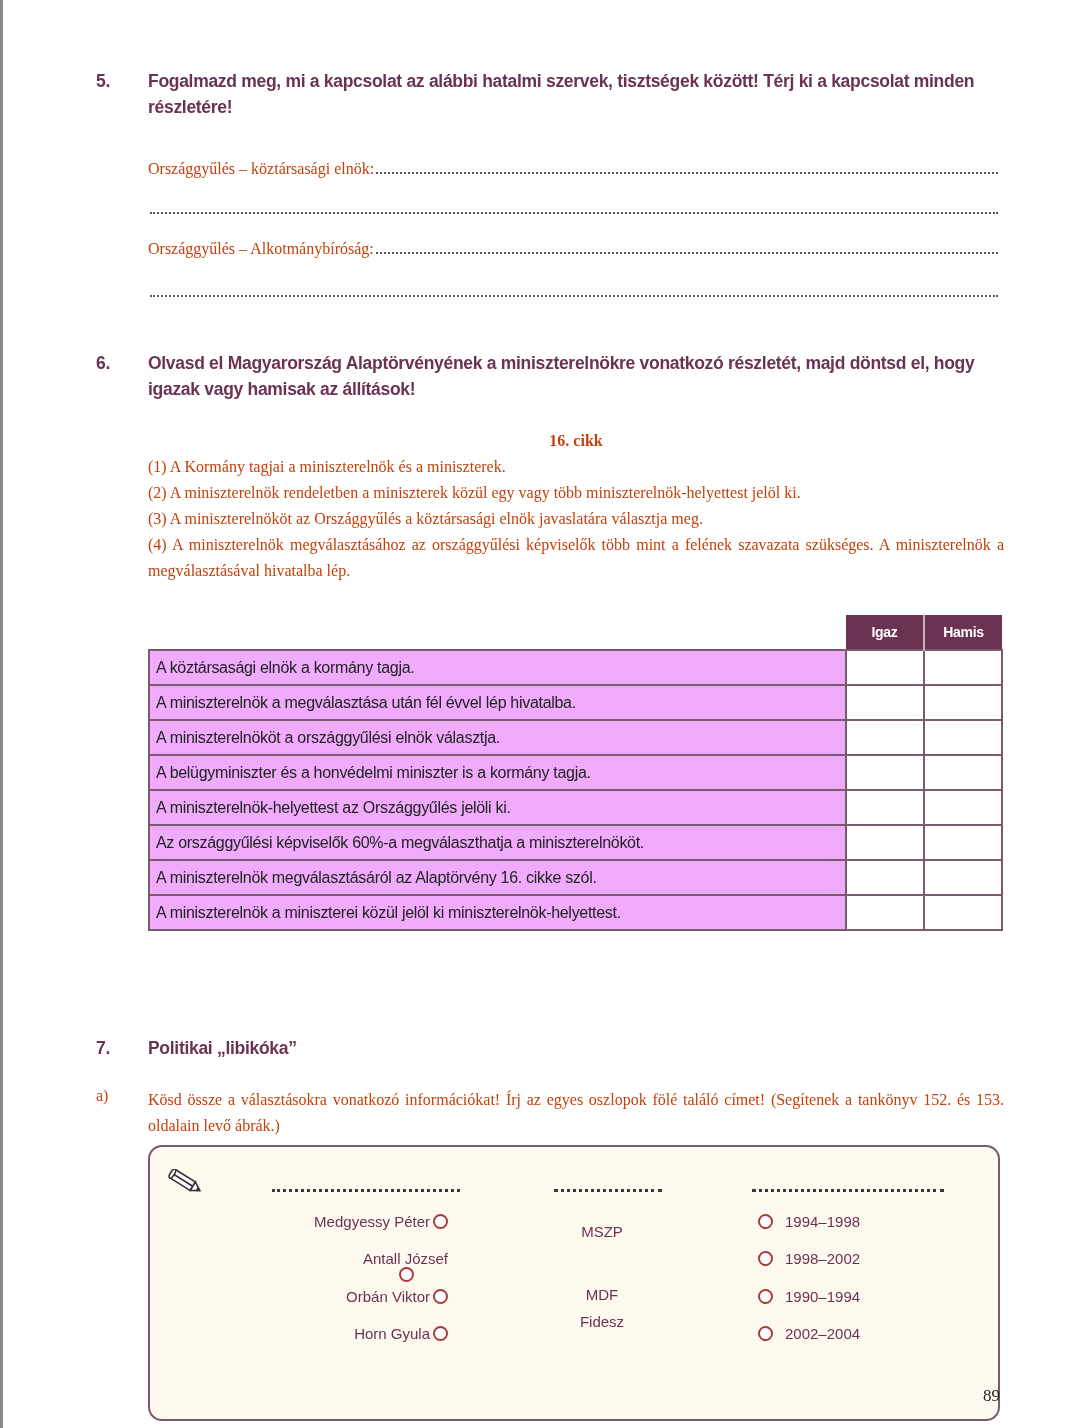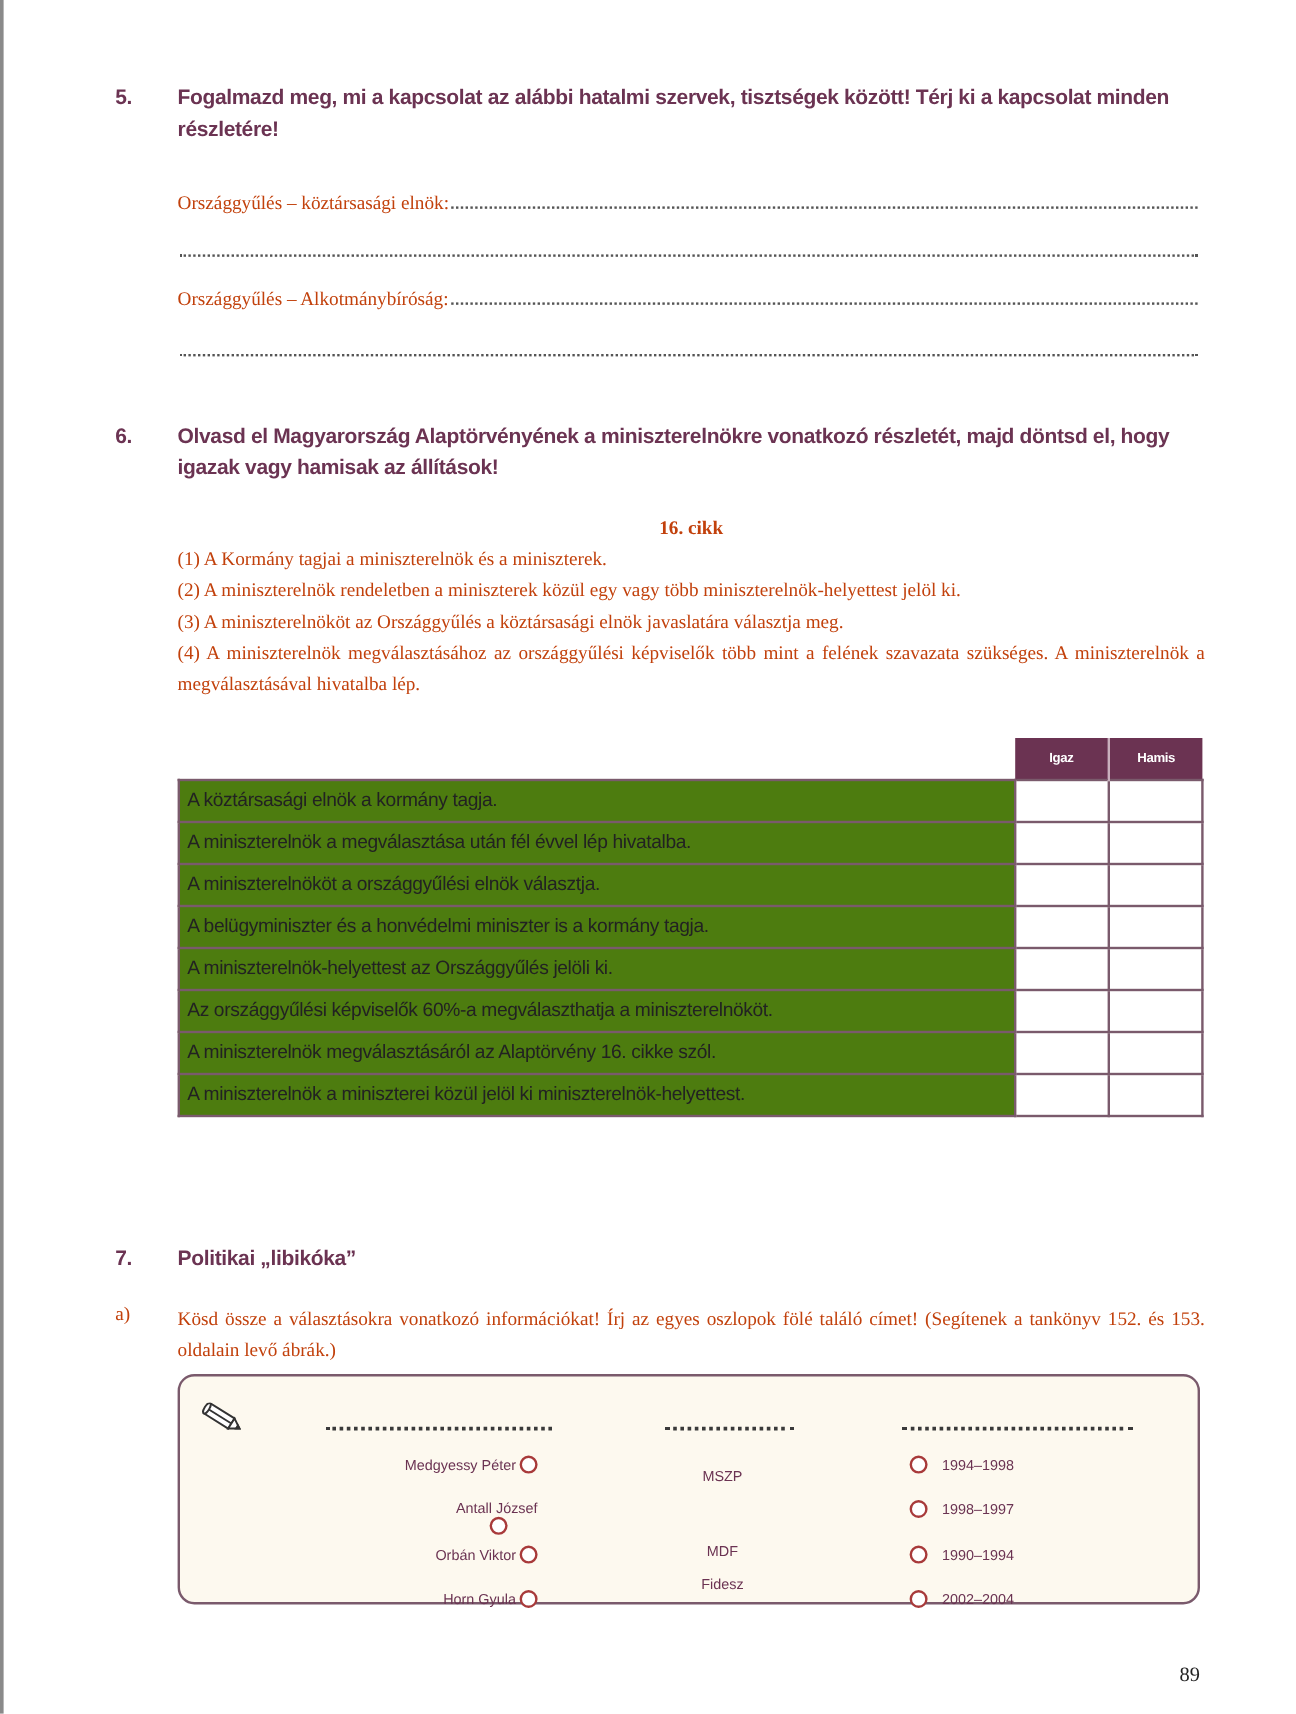--- a/index.html
+++ b/index.html
@@ -16,32 +16,32 @@
     .task-head .num { position: absolute; left: 0; top: 0; }
     .task-head .txt { margin-left: 52px; display: block; }
     .serif { font-family: "Liberation Serif", serif; font-size: 16px; color: #c2410c; }
     .dotline { position: absolute; left: 148px; width: 850px; height: 24px; display: flex; align-items: baseline; }
     .dotline .lbl { white-space: nowrap; }
     .dotline .dots { flex: 1; border-bottom: 2px dotted #555; margin-left: 2px; height: 17px; }
     .article { position: absolute; left: 148px; top: 428px; width: 856px; line-height: 26px; }
     .article .title { text-align: center; font-weight: bold; }
     .article p { margin: 0; text-align: justify; }
     table.tf { position: absolute; left: 148px; top: 615px; border-collapse: collapse; font-family: "Liberation Sans", sans-serif; font-size: 16px; letter-spacing: -0.3px; }
-    table.tf th { background: #6b3352; color: #fff; font-weight: bold; height: 34px; padding: 0; font-size: 11px; border-left: 2px solid #c9b0bd; }
+    table.tf th { background: #6b3352; color: #fff; font-weight: bold; height: 34px; padding: 0; font-size: 14px; border-left: 2px solid #c9b0bd; }
     table.tf th.first { border-left: none; }
     table.tf th.blank { background: transparent; border: none; }
     table.tf td { border: 2px solid #7a5a6c; height: 33px; padding: 0 6px; }
-    table.tf td.stmt { width: 683px; background: #4d7c0f; color: #222; }
+    table.tf td.stmt { width: 683px; background: #f0abfc; color: #222; }
     table.tf td.ans { width: 64px; background: #ffffff; }
     .a-label { position: absolute; left: 96px; top: 1087px; }
     .a-text { position: absolute; left: 148px; top: 1087px; width: 856px; line-height: 26px; text-align: justify; }
     .match-box {
-      position: absolute; left: 148px; top: 1145px; width: 852px; height: 192px;
+      position: absolute; left: 148px; top: 1145px; width: 852px; height: 276px;
       background: #fdf9ef; border: 2px solid #7a5a6c; border-radius: 14px; box-sizing: border-box;
-      font-family: "Liberation Sans", sans-serif; color: #6b3352; font-size: 12px;
+      font-family: "Liberation Sans", sans-serif; color: #6b3352; font-size: 15px;
     }
     .pencil { position: absolute; left: 16px; top: 22px; width: 40px; height: 26px; }
     .col-dots { position: absolute; top: 36px; height: 6px; border-bottom: 3px dotted #3a3a3a; }
     .item { position: absolute; white-space: nowrap; display: flex; align-items: center; }
     .circle { width: 15px; height: 15px; border: 2px solid #a83a3a; border-radius: 50%; display: inline-block; box-sizing: border-box; background: #fff; }
     .names .item { right: 550px; justify-content: flex-end; }
     .names .item .circle { margin-left: 3px; }
     .years .item { left: 608px; }
     .years .item .circle { margin-right: 12px; }
     .parties .item { width: 120px; left: 392px; justify-content: center; }
@@ -179,21 +179,21 @@
       <div class="item" style="top: 139px;">MDF</div>
       <div class="item" style="top: 166px;">Fidesz</div>
     </div>
   <div class="years" id="years-col">
       <div class="item" style="top: 66px;">
         <span class="circle"></span>
         <span>1994–1998</span>
       </div>
       <div class="item" style="top: 103px;">
         <span class="circle"></span>
-        <span>1998–1997</span>
+        <span>1998–2002</span>
       </div>
       <div class="item" style="top: 141px;">
         <span class="circle"></span>
         <span>1990–1994</span>
       </div>
       <div class="item" style="top: 178px;">
         <span class="circle"></span>
         <span>2002–2004</span>
       </div>
     </div>

